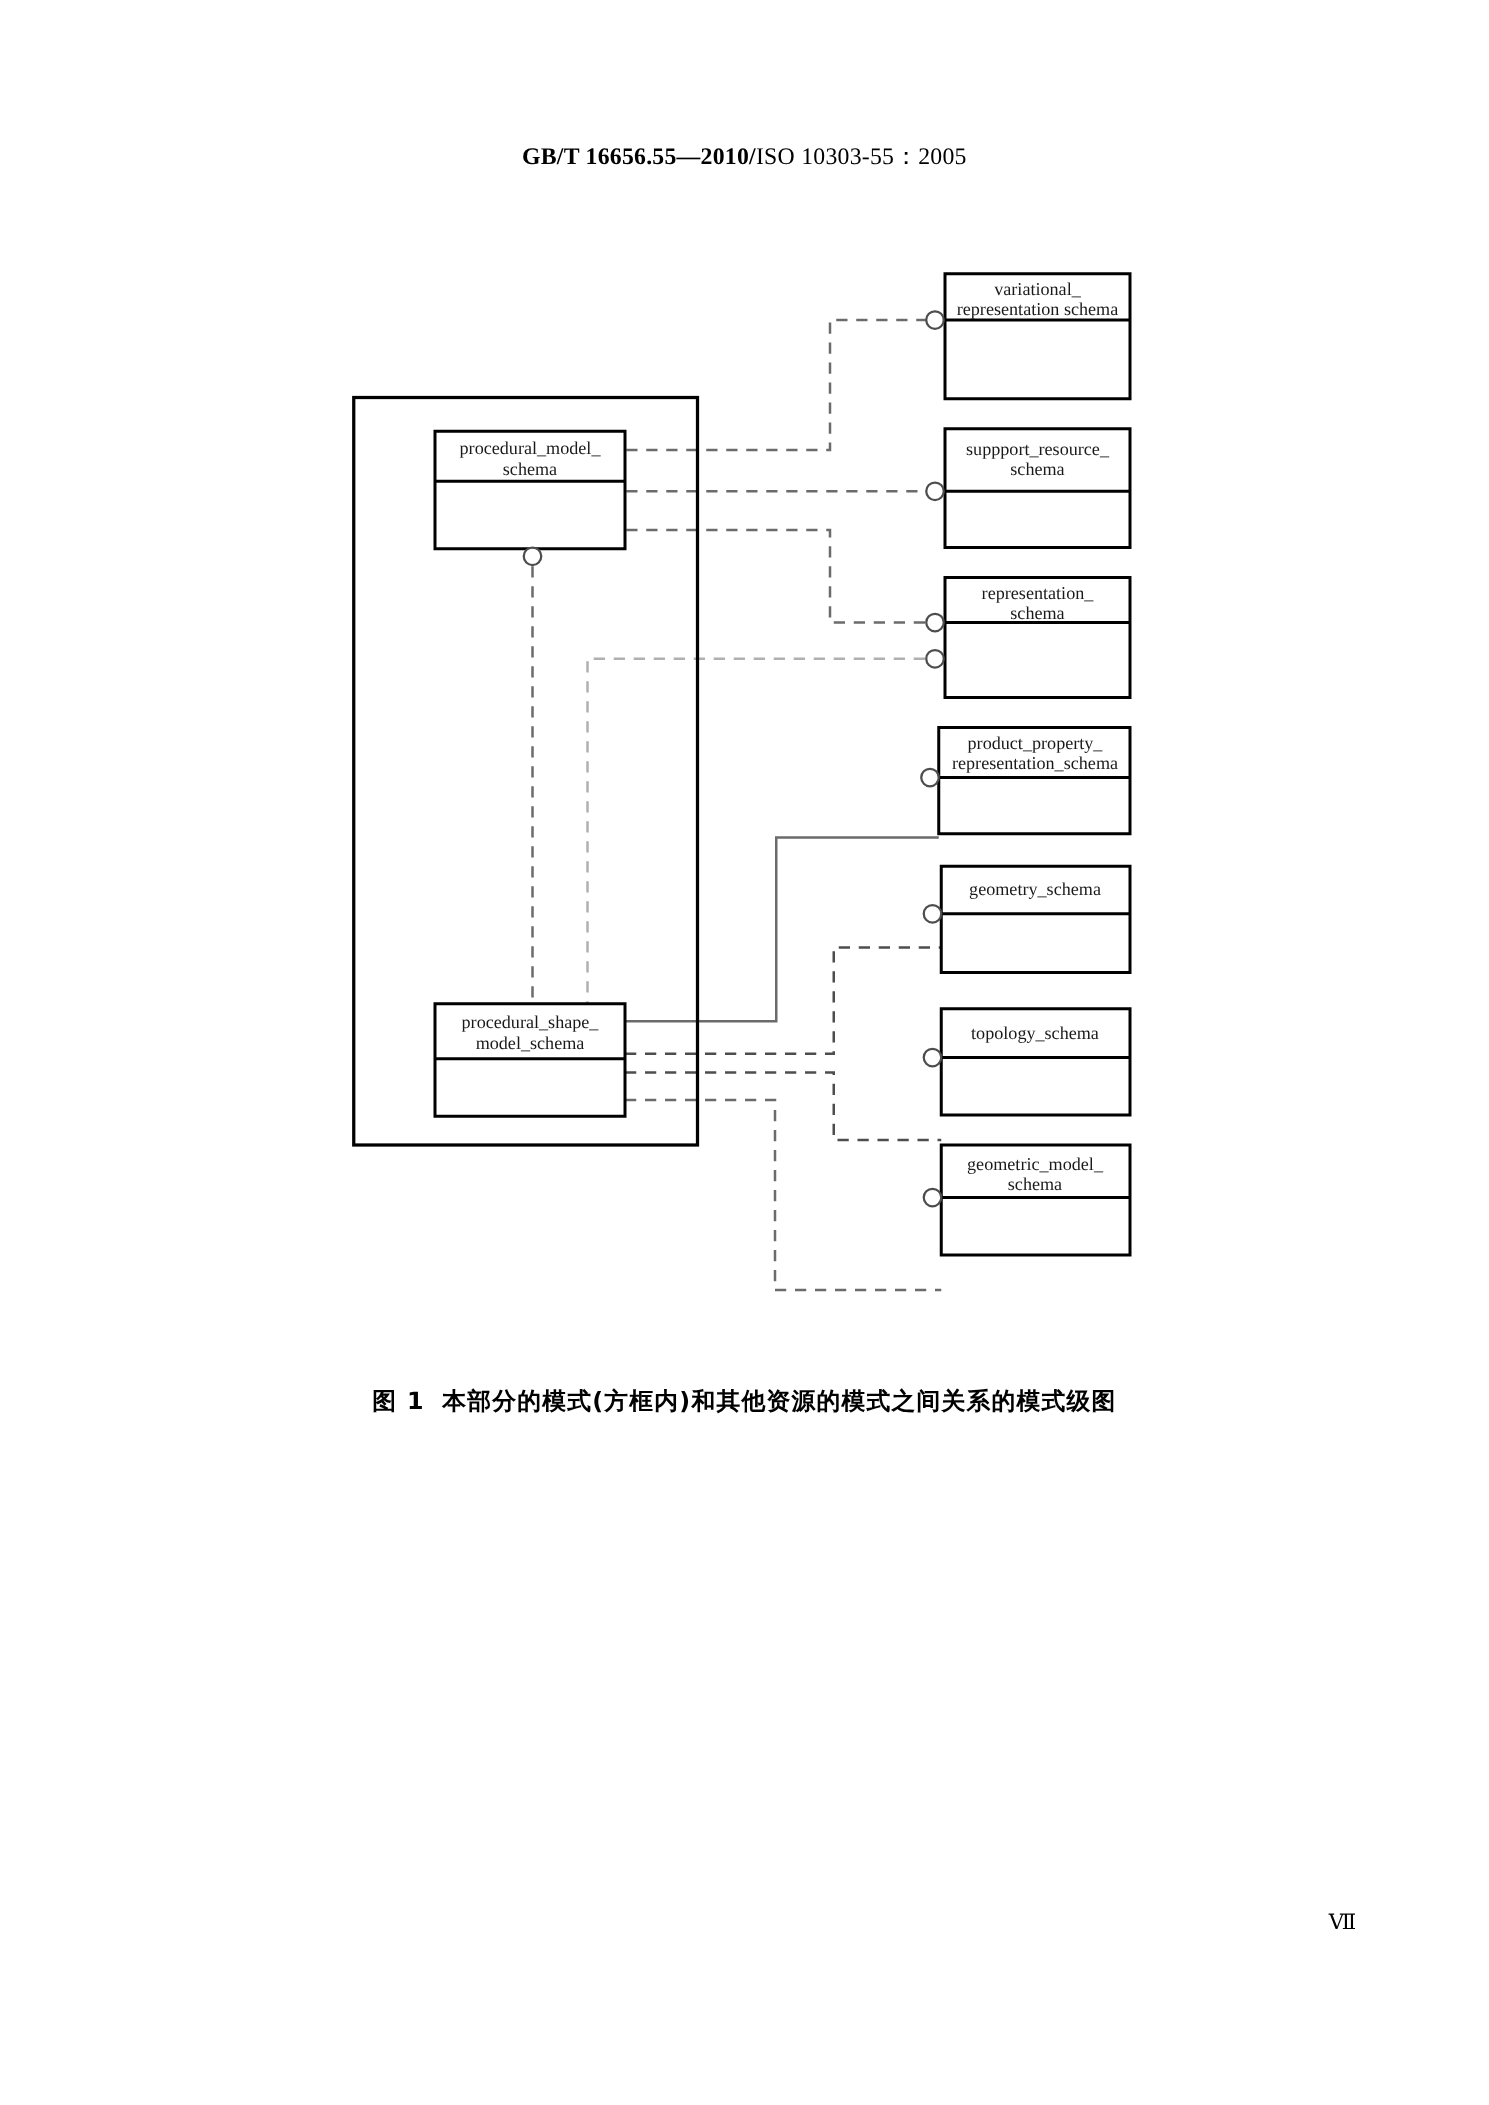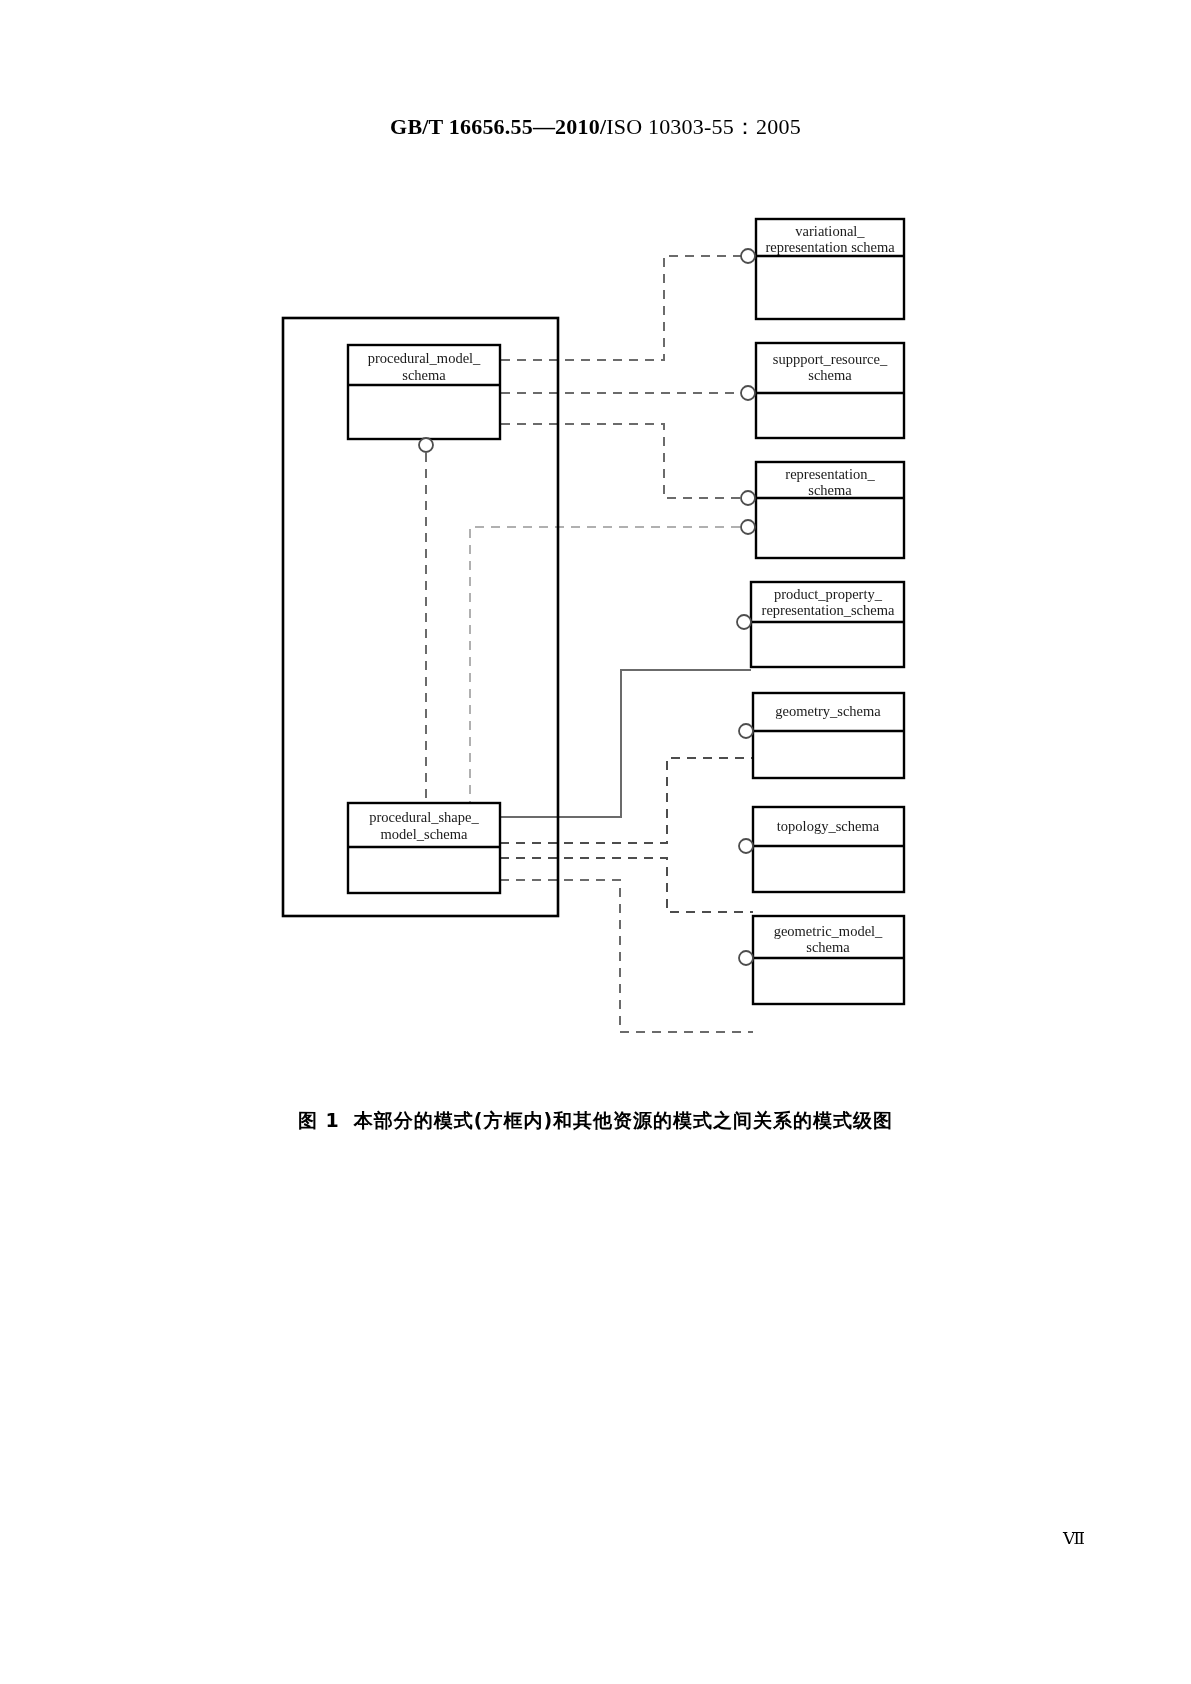--- a/index.html
+++ b/index.html
@@ -21,21 +21,21 @@
     width: 1191px;
     height: 1684px;
   }
   
   .header {
     position: absolute;
     left: 0;
     top: 112px;
     width: 1191px;
     text-align: center;
-    font-size: 22px;
+    font-size: 19px;
     letter-spacing: 0.2px;
     white-space: nowrap;
   }
   .header .hdr-bold {
     font-weight: bold;
   }
   .header .hdr-reg {
     font-weight: normal;
   }
   

